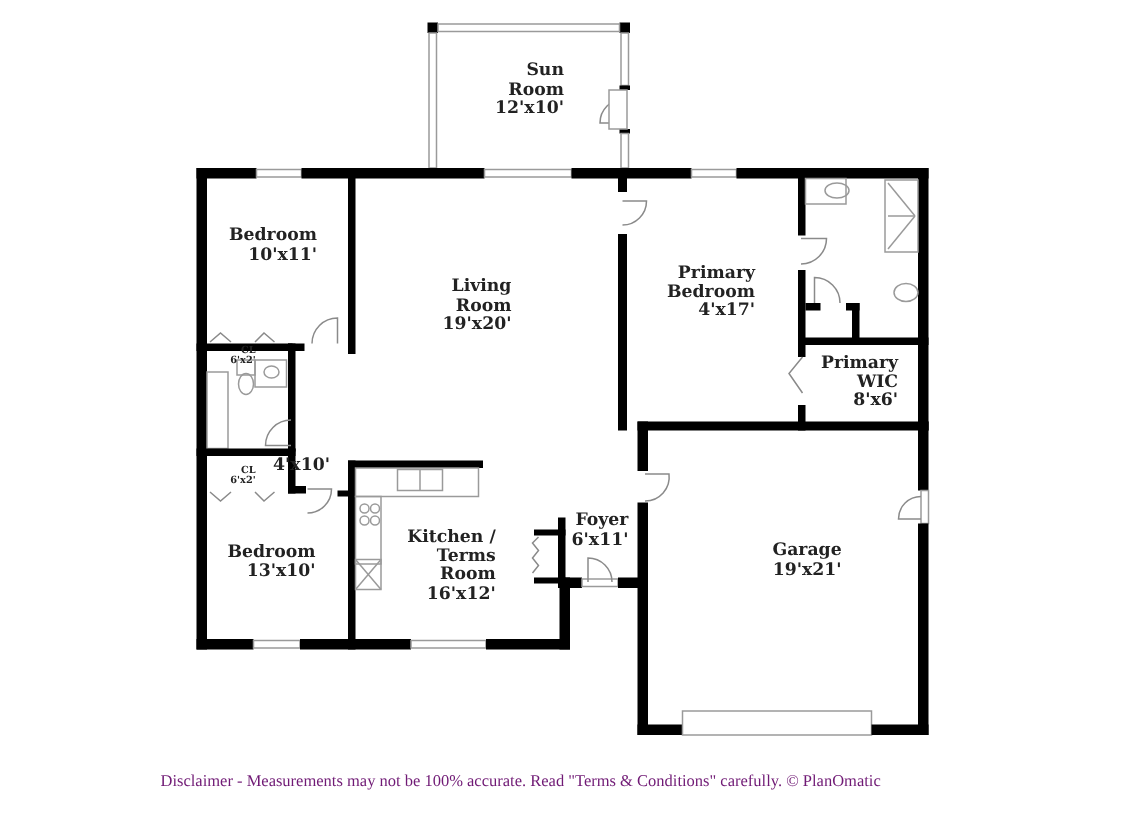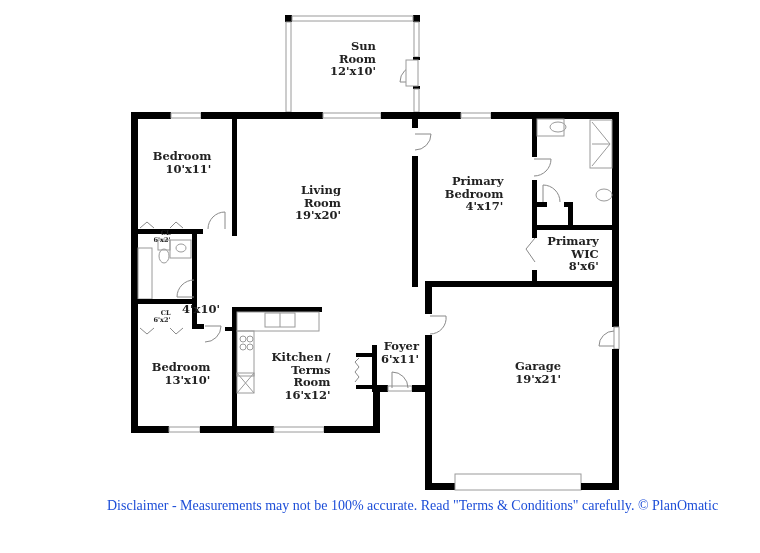--- a/index.html
+++ b/index.html
@@ -18,24 +18,24 @@
       color: #222222;
       text-align: right;
       white-space: nowrap;
       transform: translateX(-50%);
     }
     .label .dim { display: block; }
     .label .name { display: block; }
     .label.small { font-size: 6.5px; line-height: 7px; font-weight: bold; }
     #disclaimer {
       position: absolute;
-      left: 107px; top: 498px;
+      left: 107px; top: 515px;
       font-family: "Liberation Serif", "DejaVu Serif", serif;
-      font-size: 14px;
-      color: #1d4ed8;
+      font-size: 11px;
+      color: #701a75;
       white-space: nowrap;
     }
   </style>
 </head>
 <body>
 
 <svg id="plan" viewBox="0 0 760 553" xmlns="http://www.w3.org/2000/svg">
 
   <g>
     <rect class="wall" x="285" y="15" width="7" height="7"></rect>

